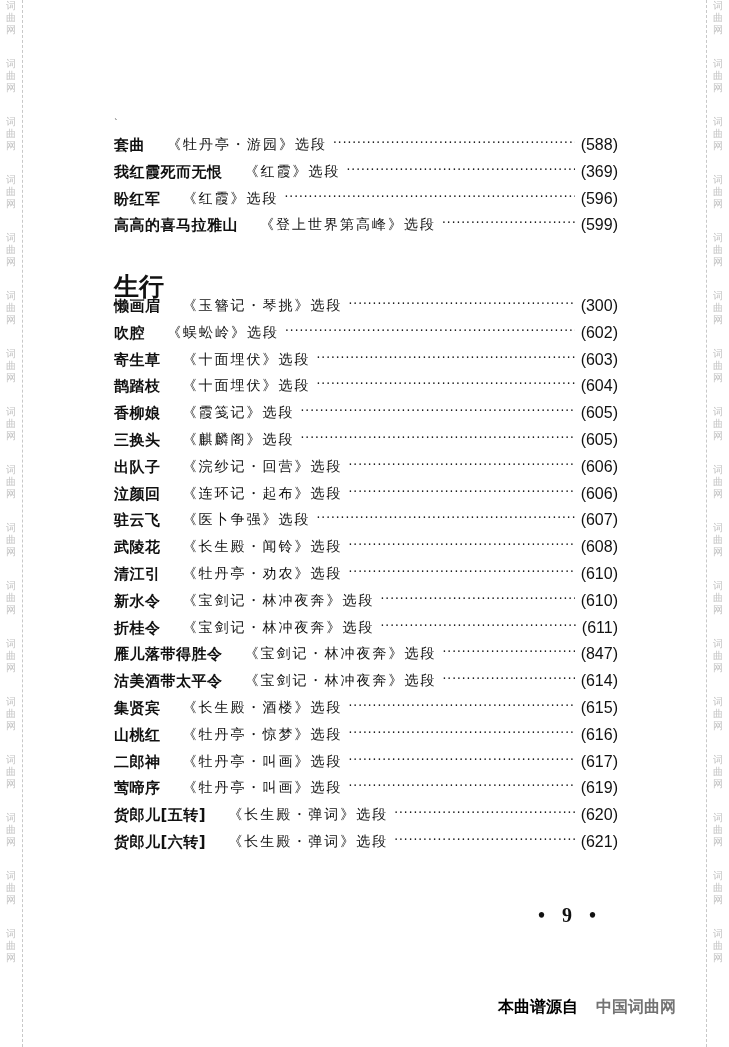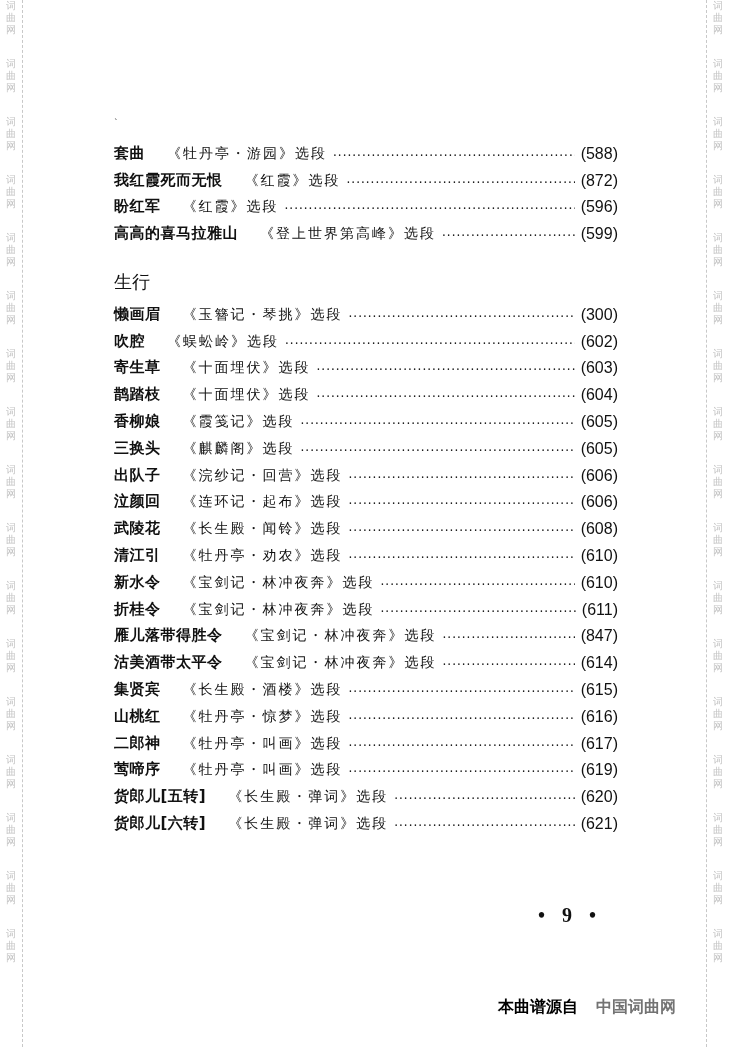--- a/index.html
+++ b/index.html
@@ -8,29 +8,29 @@
   .wm-col { position: absolute; top: 0; width: 14px; height: 1047px;
             display: flex; flex-direction: column; align-items: center; }
   .wm-col.left { left: 4px; border-right: 1px dashed #c8c8c8; padding-right: 4px; }
   .wm-col.right { right: 4px; border-left: 1px dashed #c8c8c8; padding-left: 4px; }
   .wm-group { display: flex; flex-direction: column; align-items: center; margin-bottom: 22px; }
   .wm-char { font-family: "DejaVu Sans", sans-serif; font-size: 10px; line-height: 12px; color: #c4c4c4; }
 
   .artifact { position: absolute; left: 114px; top: 118px; font-size: 9px; color: #222; }
 
   .section { position: absolute; left: 114px; width: 504px; }
-  .row { display: flex; align-items: flex-end; height: 26.8px; font-size: 15.5px; white-space: nowrap; }
+  .row { display: flex; align-items: flex-start; height: 26.8px; font-size: 15.5px; white-space: nowrap; }
   .title { font-family: "DejaVu Sans", sans-serif; font-weight: bold; font-size: 15px; letter-spacing: 0.5px; }
   .source { margin-left: 22px; font-size: 14px; letter-spacing: 2px; }
   .leader { flex: 1; overflow: hidden; margin: 0 6px; color: #111; font-size: 12px; letter-spacing: 1px; }
   .leader::before { content: "··································································································································"; }
   .page { font-family: Liberation Sans, sans-serif; font-size: 16px; }
 
   .heading { position: absolute; left: 114px; top: 270px; font-family: "DejaVu Sans", sans-serif;
-             font-weight: normal; font-size: 18px; }
+             font-weight: bold; font-size: 25px; }
 
   .folio { position: absolute; left: 538px; top: 904px; font-family: "Liberation Serif", serif;
            font-size: 20px; font-weight: bold; letter-spacing: 6px; }
 
   .footer { position: absolute; left: 498px; top: 997px; font-family: "DejaVu Sans", sans-serif;
             font-weight: bold; font-size: 16px; }
   .footer .label { color: #000; text-align: right; }
   .footer .brand { color: #737373; margin-left: 18px; }
 </style>
 </head>
@@ -217,21 +217,21 @@
     <div class="row">
       <span class="title">套曲</span>
       <span class="source">《牡丹亭・游园》选段</span>
       <span class="leader"></span>
       <span class="page">(588)</span>
     </div>
     <div class="row">
       <span class="title">我红霞死而无恨</span>
       <span class="source">《红霞》选段</span>
       <span class="leader"></span>
-      <span class="page">(872)</span>
+      <span class="page">(369)</span>
     </div>
     <div class="row">
       <span class="title">盼红军</span>
       <span class="source">《红霞》选段</span>
       <span class="leader"></span>
       <span class="page">(596)</span>
     </div>
     <div class="row">
       <span class="title">高高的喜马拉雅山</span>
       <span class="source">《登上世界第高峰》选段</span>
@@ -283,20 +283,26 @@
       <span class="title">出队子</span>
       <span class="source">《浣纱记・回营》选段</span>
       <span class="leader"></span>
       <span class="page">(606)</span>
     </div>
     <div class="row">
       <span class="title">泣颜回</span>
       <span class="source">《连环记・起布》选段</span>
       <span class="leader"></span>
       <span class="page">(606)</span>
+    </div>
+    <div class="row">
+      <span class="title">驻云飞</span>
+      <span class="source">《医卜争强》选段</span>
+      <span class="leader"></span>
+      <span class="page">(607)</span>
     </div>
     <div class="row">
       <span class="title">武陵花</span>
       <span class="source">《长生殿・闻铃》选段</span>
       <span class="leader"></span>
       <span class="page">(608)</span>
     </div>
     <div class="row">
       <span class="title">清江引</span>
       <span class="source">《牡丹亭・劝农》选段</span>

